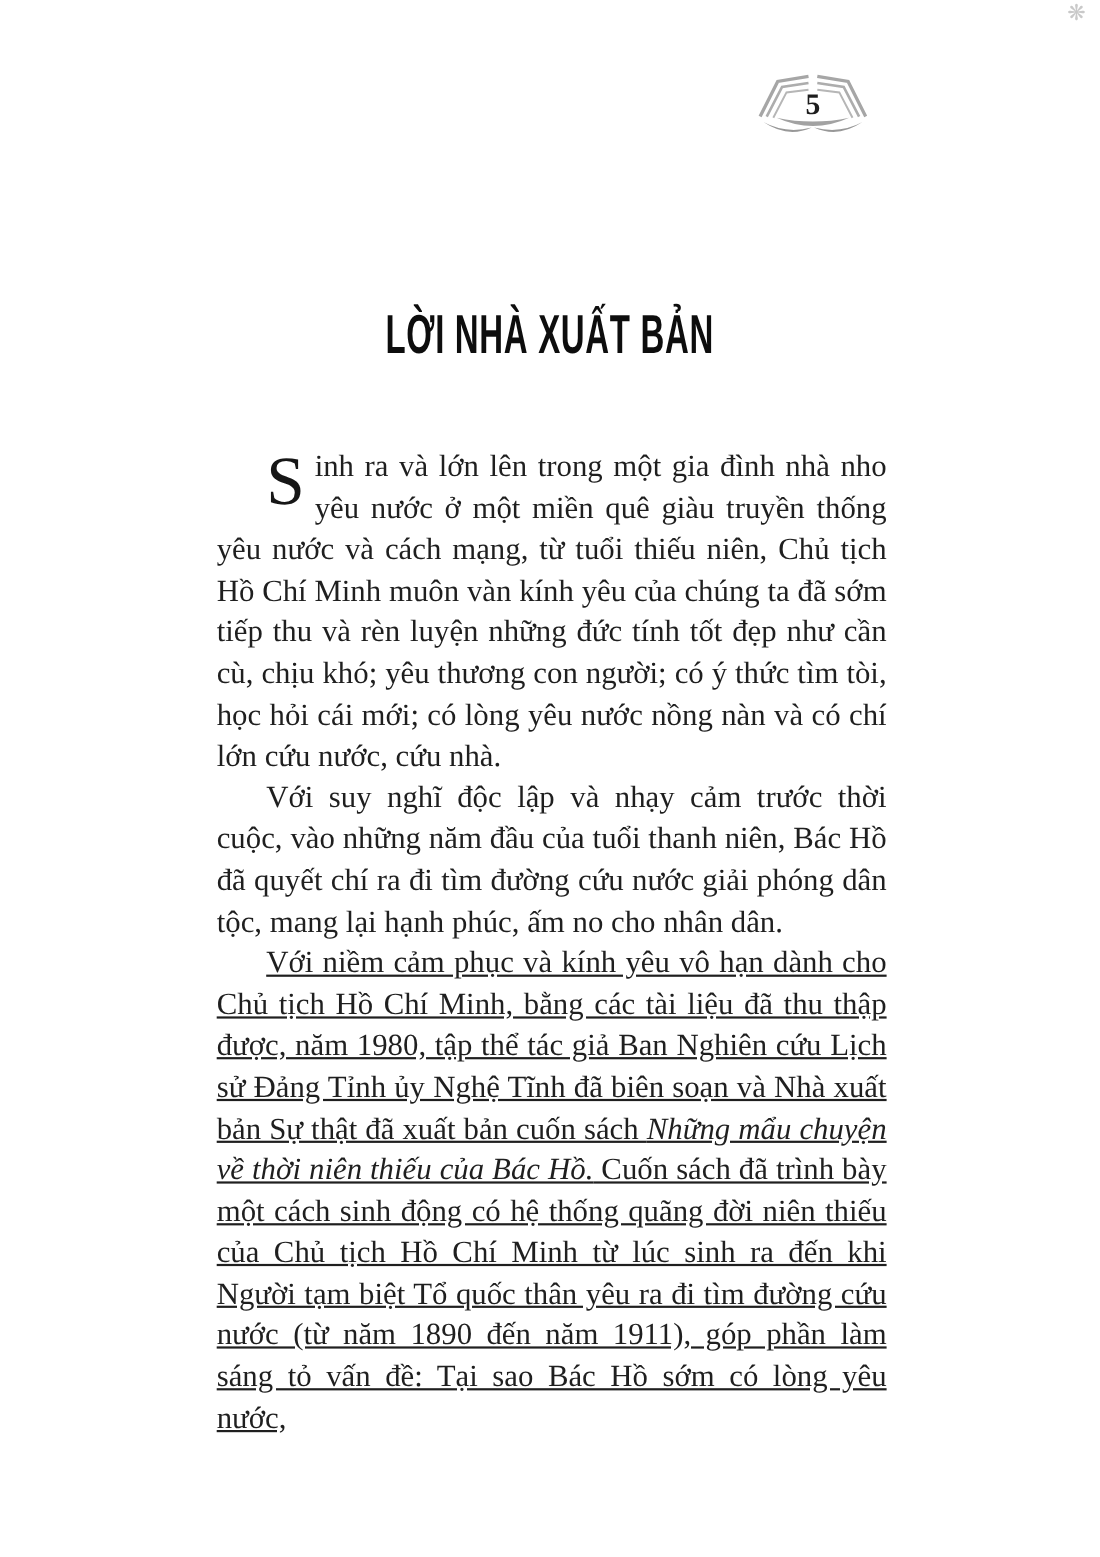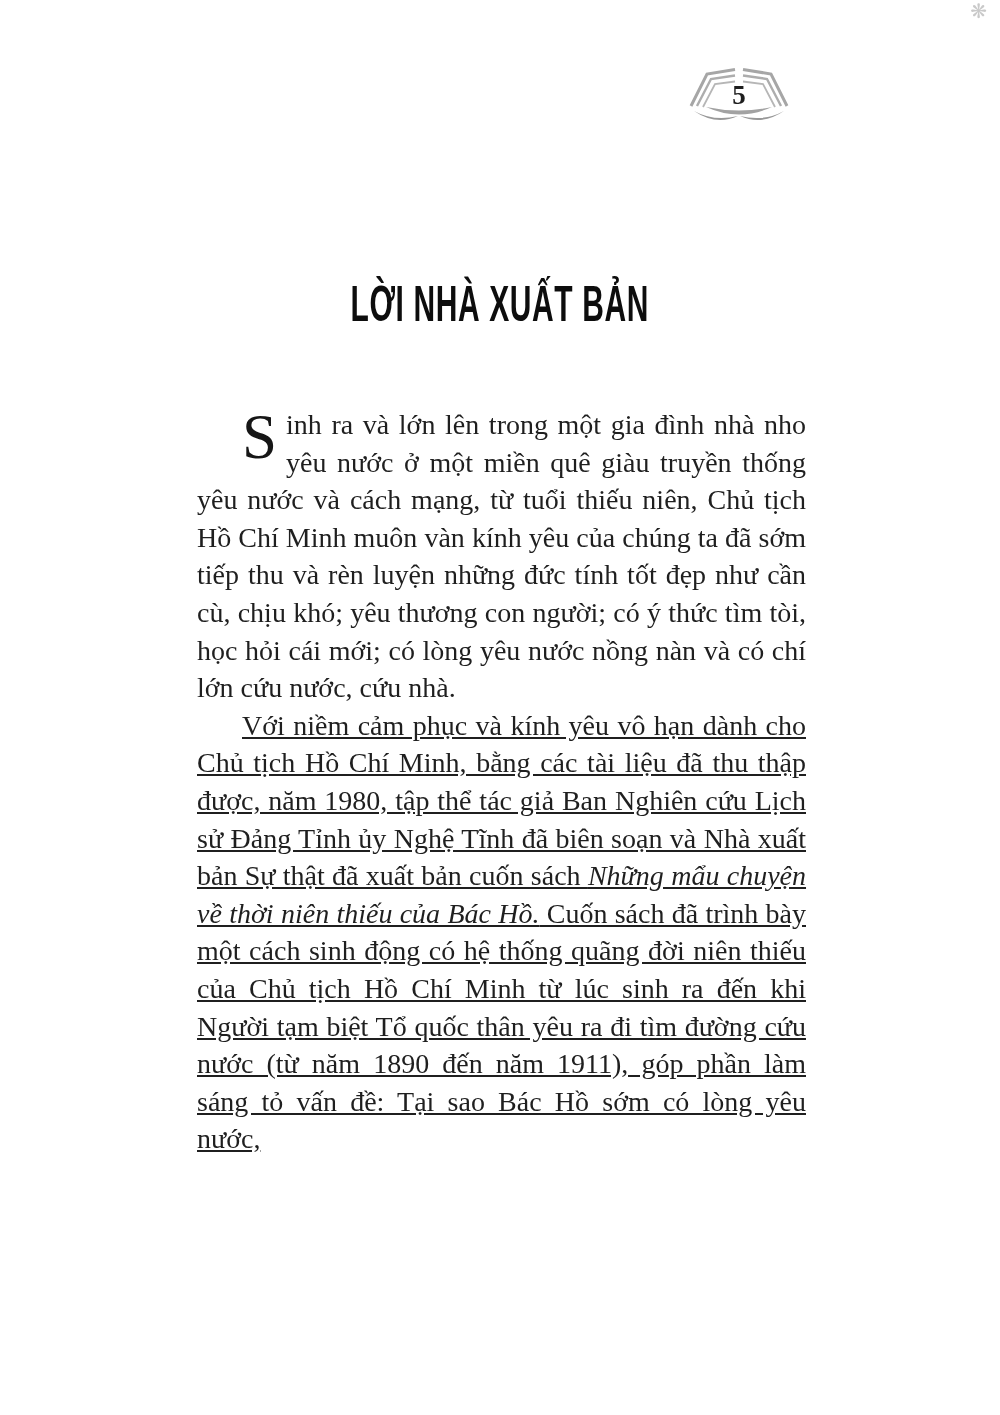--- a/index.html
+++ b/index.html
@@ -123,16 +123,17 @@
     </svg>
     <span class="book-page-number">5</span>
   </div>
 
   <div class="chapter-title">
     <span class="squeeze">LỜI NHÀ XUẤT BẢN</span>
   </div>
 
   <div class="body-text">
     <p class="has-dropcap"><span class="dropcap">S</span><span>inh ra và lớn lên trong một gia đình nhà nho yêu nước ở một miền quê giàu truyền thống yêu nước và cách mạng, từ tuổi thiếu niên, Chủ tịch Hồ Chí Minh muôn vàn kính yêu của chúng ta đã sớm tiếp thu và rèn luyện những đức tính tốt đẹp như cần cù, chịu khó; yêu thương con người; có ý thức tìm tòi, học hỏi cái mới; có lòng yêu nước nồng nàn và có chí lớn cứu nước, cứu nhà.</span></p>
+    <p><span>Với suy nghĩ độc lập và nhạy cảm trước thời cuộc, vào những năm đầu của tuổi thanh niên, Bác Hồ đã quyết chí ra đi tìm đường cứu nước giải phóng dân tộc, mang lại hạnh phúc, ấm no cho nhân dân.</span></p>
     <p class="justify-last"><span>Với niềm cảm phục và kính yêu vô hạn dành cho Chủ tịch Hồ Chí Minh, bằng các tài liệu đã thu thập được, năm 1980, tập thể tác giả Ban Nghiên cứu Lịch sử Đảng Tỉnh ủy Nghệ Tĩnh đã biên soạn và Nhà xuất bản Sự thật đã xuất bản cuốn sách </span><span class="book-title-italic">Những mẩu chuyện về thời niên thiếu của Bác Hồ.</span><span> Cuốn sách đã trình bày một cách sinh động có hệ thống quãng đời niên thiếu của Chủ tịch Hồ Chí Minh từ lúc sinh ra đến khi Người tạm biệt Tổ quốc thân yêu ra đi tìm đường cứu nước (từ năm 1890 đến năm 1911), góp phần làm sáng tỏ vấn đề: Tại sao Bác Hồ sớm có lòng yêu nước,</span></p>
   </div>
 
 </div>
 
 </body></html>

